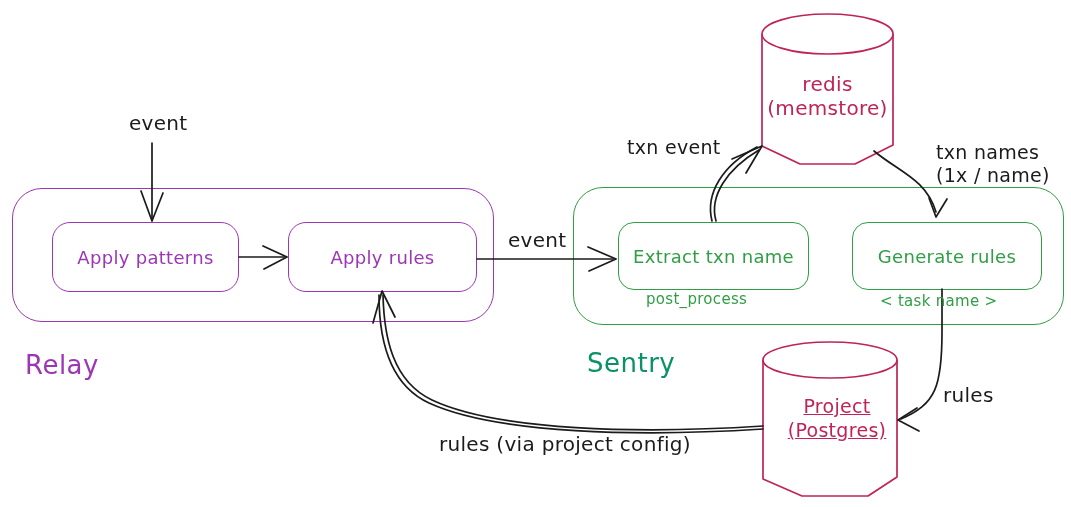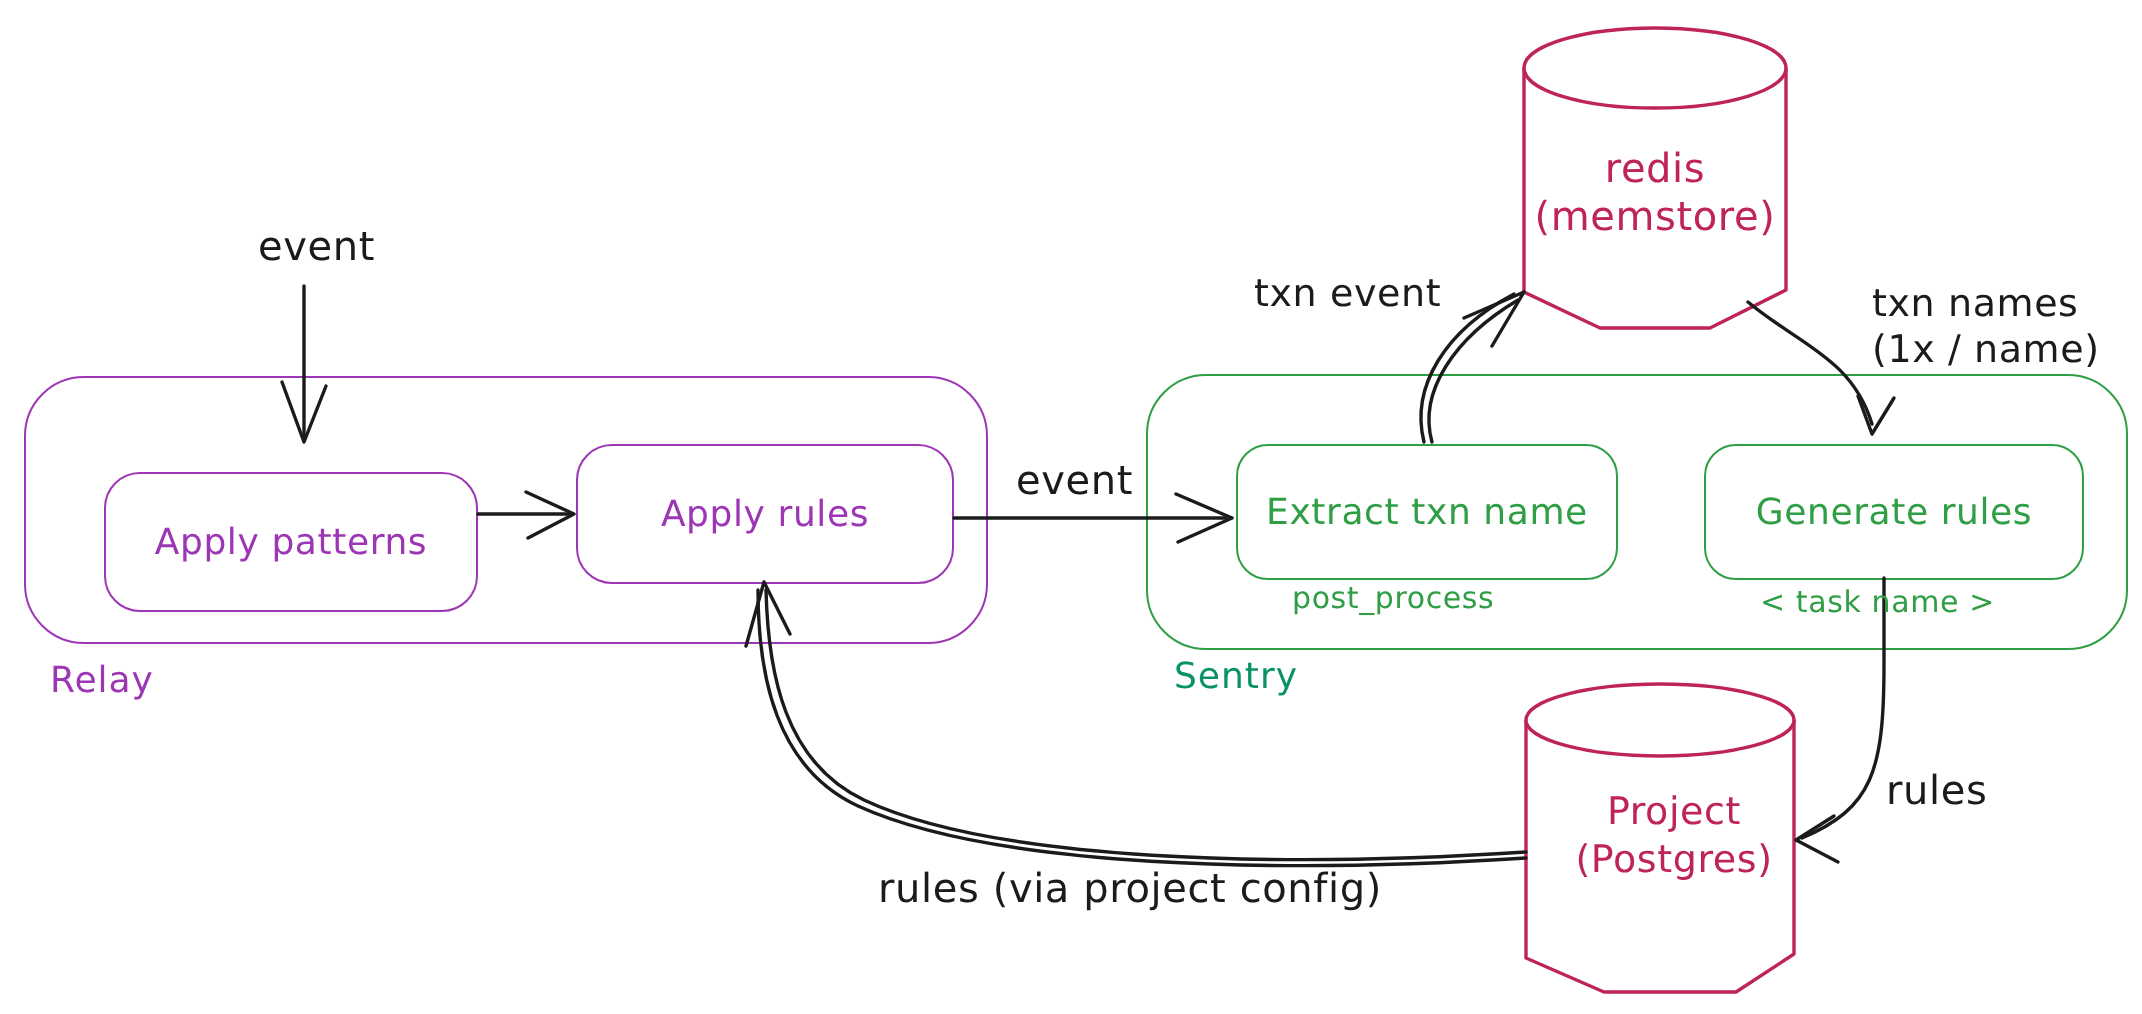--- a/index.html
+++ b/index.html
@@ -41,34 +41,34 @@
     position: absolute;
     z-index: 10;
     white-space: nowrap;
     line-height: 1.15;
   }
   .label.ink    { color: #1b1b1b; }
   .label.purple { color: #9c36b5; }
   .label.green  { color: #2f9e44; margin-left: 24px; }
   .label.teal   { color: #099268; }
   .label.crimson{ color: #bf2457; }
-  .zone-label { font-size: 18px; letter-spacing: 0.5px; }
+  .zone-label { font-size: 26px; letter-spacing: 0.5px; margin-top: 20px; }
   .edge-label { font-size: 20px; letter-spacing: 0.3px; }
   .sub-label  { font-size: 15px; letter-spacing: 0.3px; }
   .store-text { text-align: center; font-size: 19px; line-height: 24px; letter-spacing: 0.3px; }
 </style>
 </head>
 <body>
 
 <div class="canvas">
 
   <div class="container purple" style="left:12px; top:188px; width:480px; height:132px;"></div>
   <div class="container green" style="left:573px; top:187px; width:489px; height:136px;"></div>
 
-  <div class="node purple" style="left:52px; top:222px; width:185px; height:68px;margin-top:14px;">
+  <div class="node purple" style="left:52px; top:222px; width:185px; height:68px;">
     <span>Apply patterns</span>
   </div>
   <div class="node purple" style="left:288px; top:222px; width:187px; height:68px;">
     <span>Apply rules</span>
   </div>
   <div class="node green" style="left:618px; top:222px; width:189px; height:66px;">
     <span>Extract txn name</span>
   </div>
   <div class="node green" style="left:852px; top:222px; width:188px; height:66px;">
     <span>Generate rules</span>
@@ -111,21 +111,21 @@
   <div class="label purple zone-label" style="left:25px; top:331px;">Relay</div>
   <div class="label teal zone-label" style="left:587px; top:329px;">Sentry</div>
 
   <div class="label green sub-label" style="left:622px; top:291px;">post_process</div>
   <div class="label green sub-label" style="left:856px; top:293px;">&lt; task name &gt;</div>
 
   <div class="label crimson store-text" style="left:762px; top:72px; width:131px; font-size:20px;">
     <div>redis</div>
     <div>(memstore)</div>
   </div>
-  <div class="label crimson store-text" style="left:763px; top:394px; width:148px;">
+  <div class="label crimson store-text" style="left:763px; top:394px; width:148px;text-decoration:underline;">
     <div>Project</div>
     <div>(Postgres)</div>
   </div>
 
   <div class="label ink edge-label" style="left:129px; top:112px;">event</div>
   <div class="label ink edge-label" style="left:508px; top:229px;">event</div>
   <div class="label ink edge-label" style="left:627px; top:137px; font-size:19px;">txn event</div>
   <div class="label ink edge-label" style="left:936px; top:141px; font-size:19px; line-height:23px;">
     <div>txn names</div>
     <div>(1x / name)</div>

